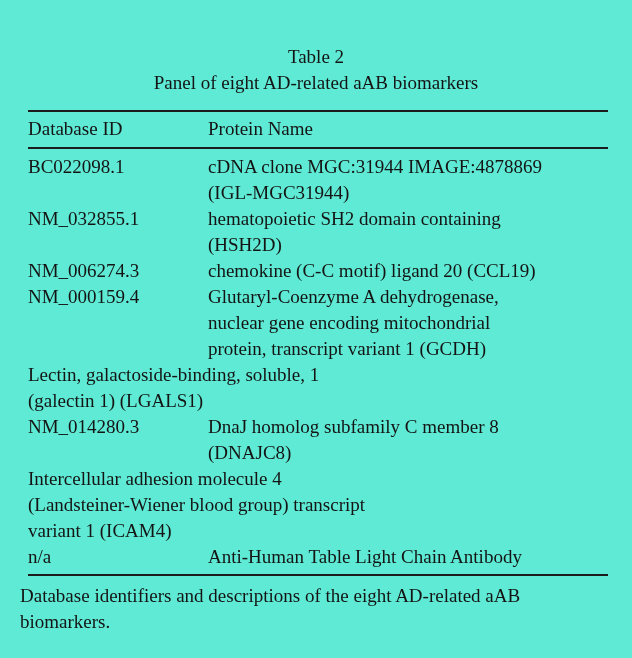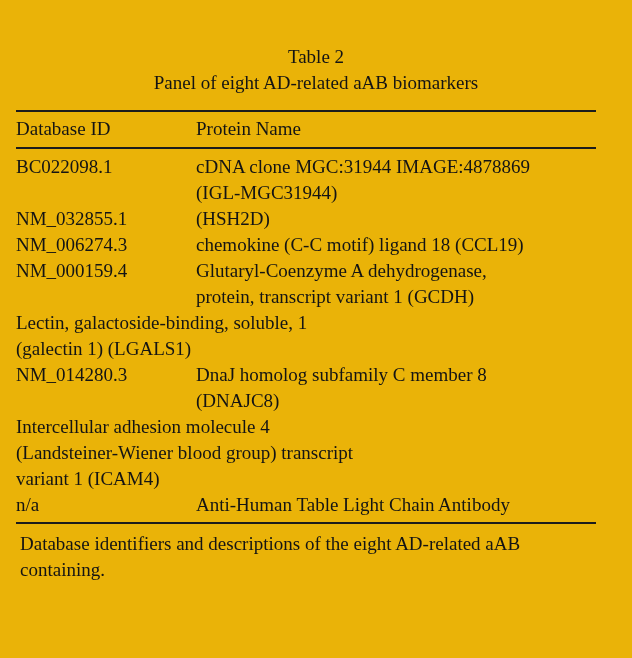--- a/index.html
+++ b/index.html
@@ -4,41 +4,41 @@
 <style>
   html, body {
     margin: 0;
     padding: 0;
     background: #ffffff;
   }
   .page {
     position: relative;
     width: 632px;
     height: 658px;
-    background: #eab308;
+    background: #5eead4;
     font-family: "Liberation Serif", "DejaVu Serif", serif;
     color: #141414;
     font-size: 19px;
     line-height: 26px;
     box-sizing: border-box;
     padding-top: 44px;
     overflow: hidden;
   }
   .titleblock {
     text-align: center;
     margin-bottom: 14px;
   }
   .table-title {
     line-height: 26px;
   }
   .table-subtitle {
     line-height: 26px;
   }
   .table-wrap {
-    margin: 0 32px 0 16px;  
+    margin: 0 32px 0 28px;  
     width: 580px;
   }
   .rule {
     background: #1c1c1c;
     width: 100%;
   }
   .rule-top    { height: 2px; }
   .rule-mid    { height: 1.5px; }
   .rule-bottom { height: 2px; }
   .trow {
@@ -95,35 +95,37 @@
         <div class="cell-id">BC022098.1</div>
         <div class="cell-name">
           <div class="line">cDNA clone MGC:31944 IMAGE:4878869</div>
           <div class="line">(IGL-MGC31944)</div>
         </div>
       </div>
 
       <div class="trow">
         <div class="cell-id">NM_032855.1</div>
         <div class="cell-name">
+          <div class="line">hematopoietic SH2 domain containing</div>
           <div class="line">(HSH2D)</div>
         </div>
       </div>
 
       <div class="trow">
         <div class="cell-id">NM_006274.3</div>
         <div class="cell-name">
-          <div class="line">chemokine (C-C motif) ligand 18 (CCL19)</div>
+          <div class="line">chemokine (C-C motif) ligand 20 (CCL19)</div>
         </div>
       </div>
 
       <div class="trow">
         <div class="cell-id">NM_000159.4</div>
         <div class="cell-name">
           <div class="line">Glutaryl-Coenzyme A dehydrogenase,</div>
+          <div class="line">nuclear gene encoding mitochondrial</div>
           <div class="line">protein, transcript variant 1 (GCDH)</div>
         </div>
       </div>
 
       <div class="trow">
         <div class="cell-name">
           <div class="line">Lectin, galactoside-binding, soluble, 1</div>
           <div class="line">(galectin 1) (LGALS1)</div>
         </div>
       </div>
@@ -150,15 +152,15 @@
           <div class="line">Anti-Human Table Light Chain Antibody</div>
         </div>
       </div>
 
     </div>
 
     <div class="rule rule-bottom"></div>
 
   </div>
 
-  <div class="table-caption">Database identifiers and descriptions of the eight AD-related aAB containing.</div>
+  <div class="table-caption">Database identifiers and descriptions of the eight AD-related aAB biomarkers.</div>
 
 </div>
 
 </body></html>

